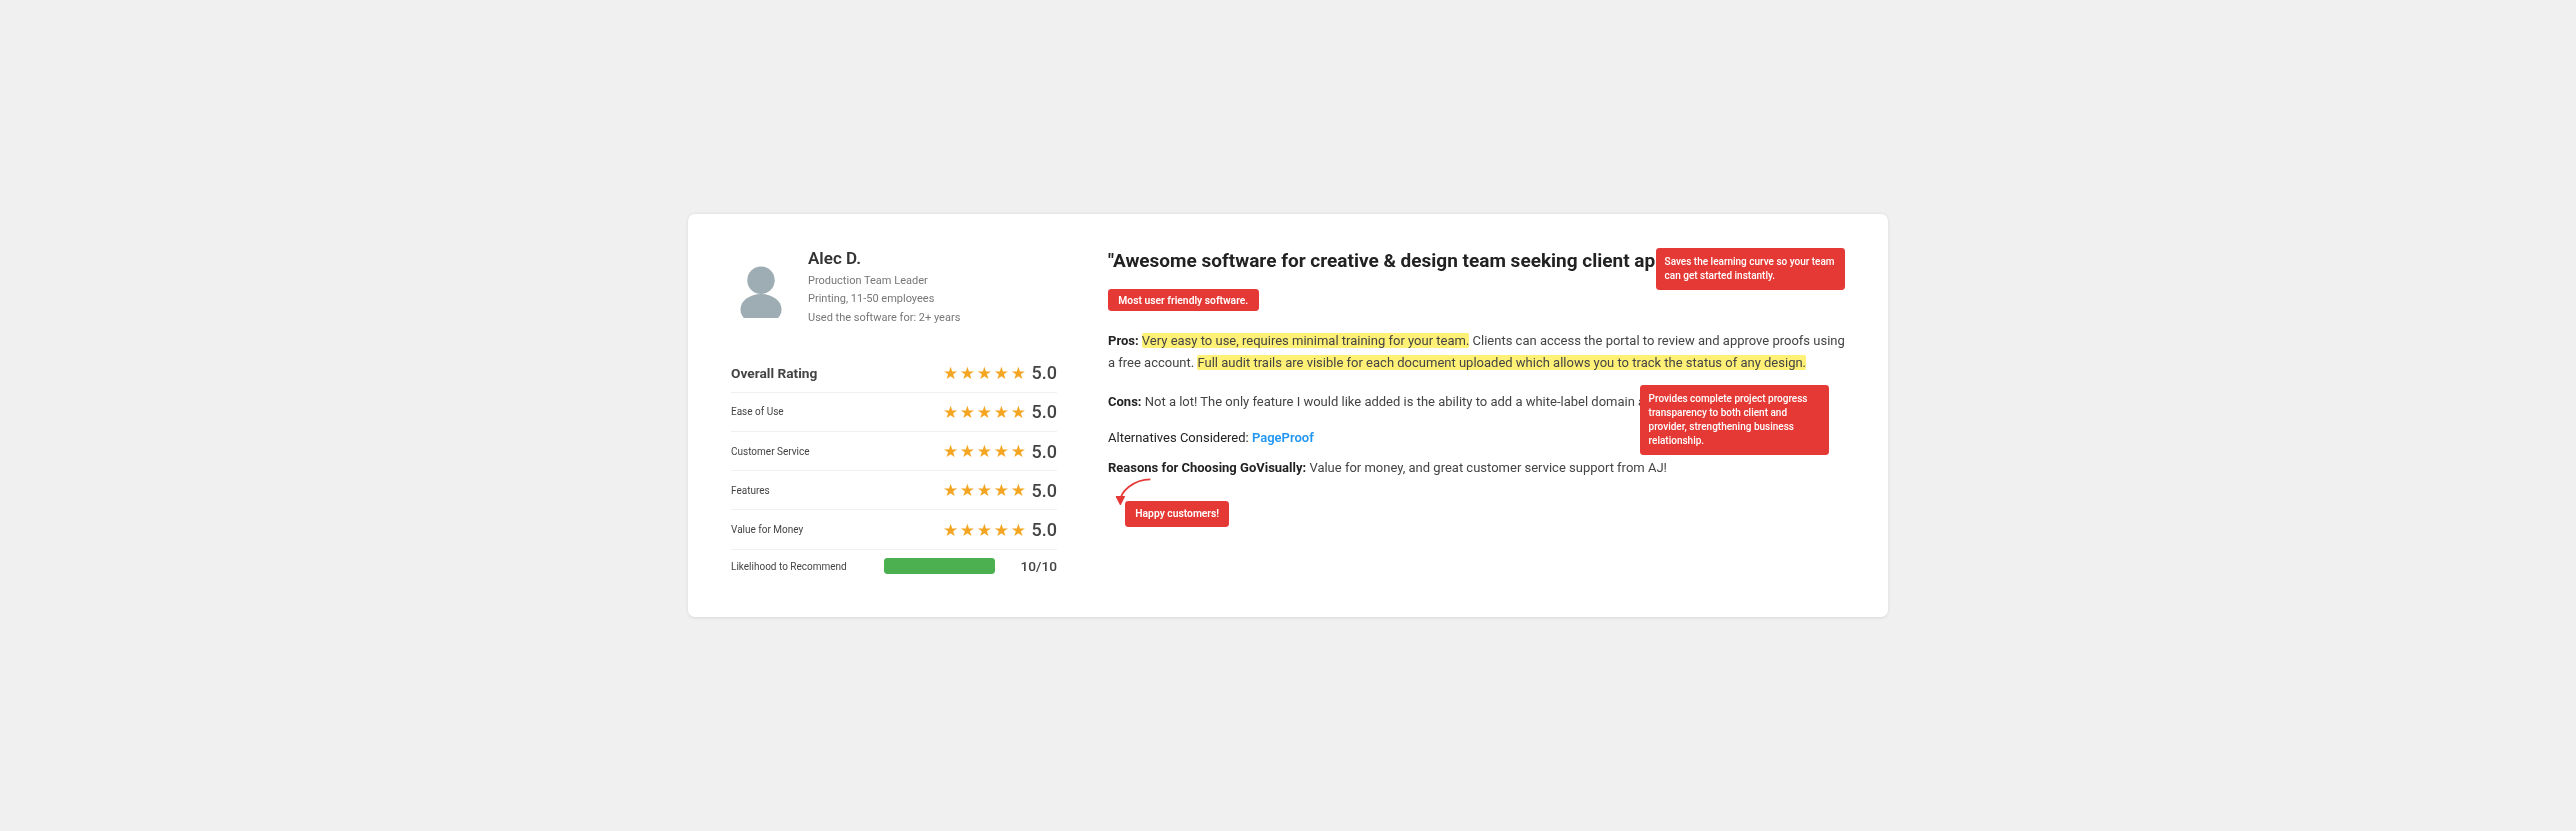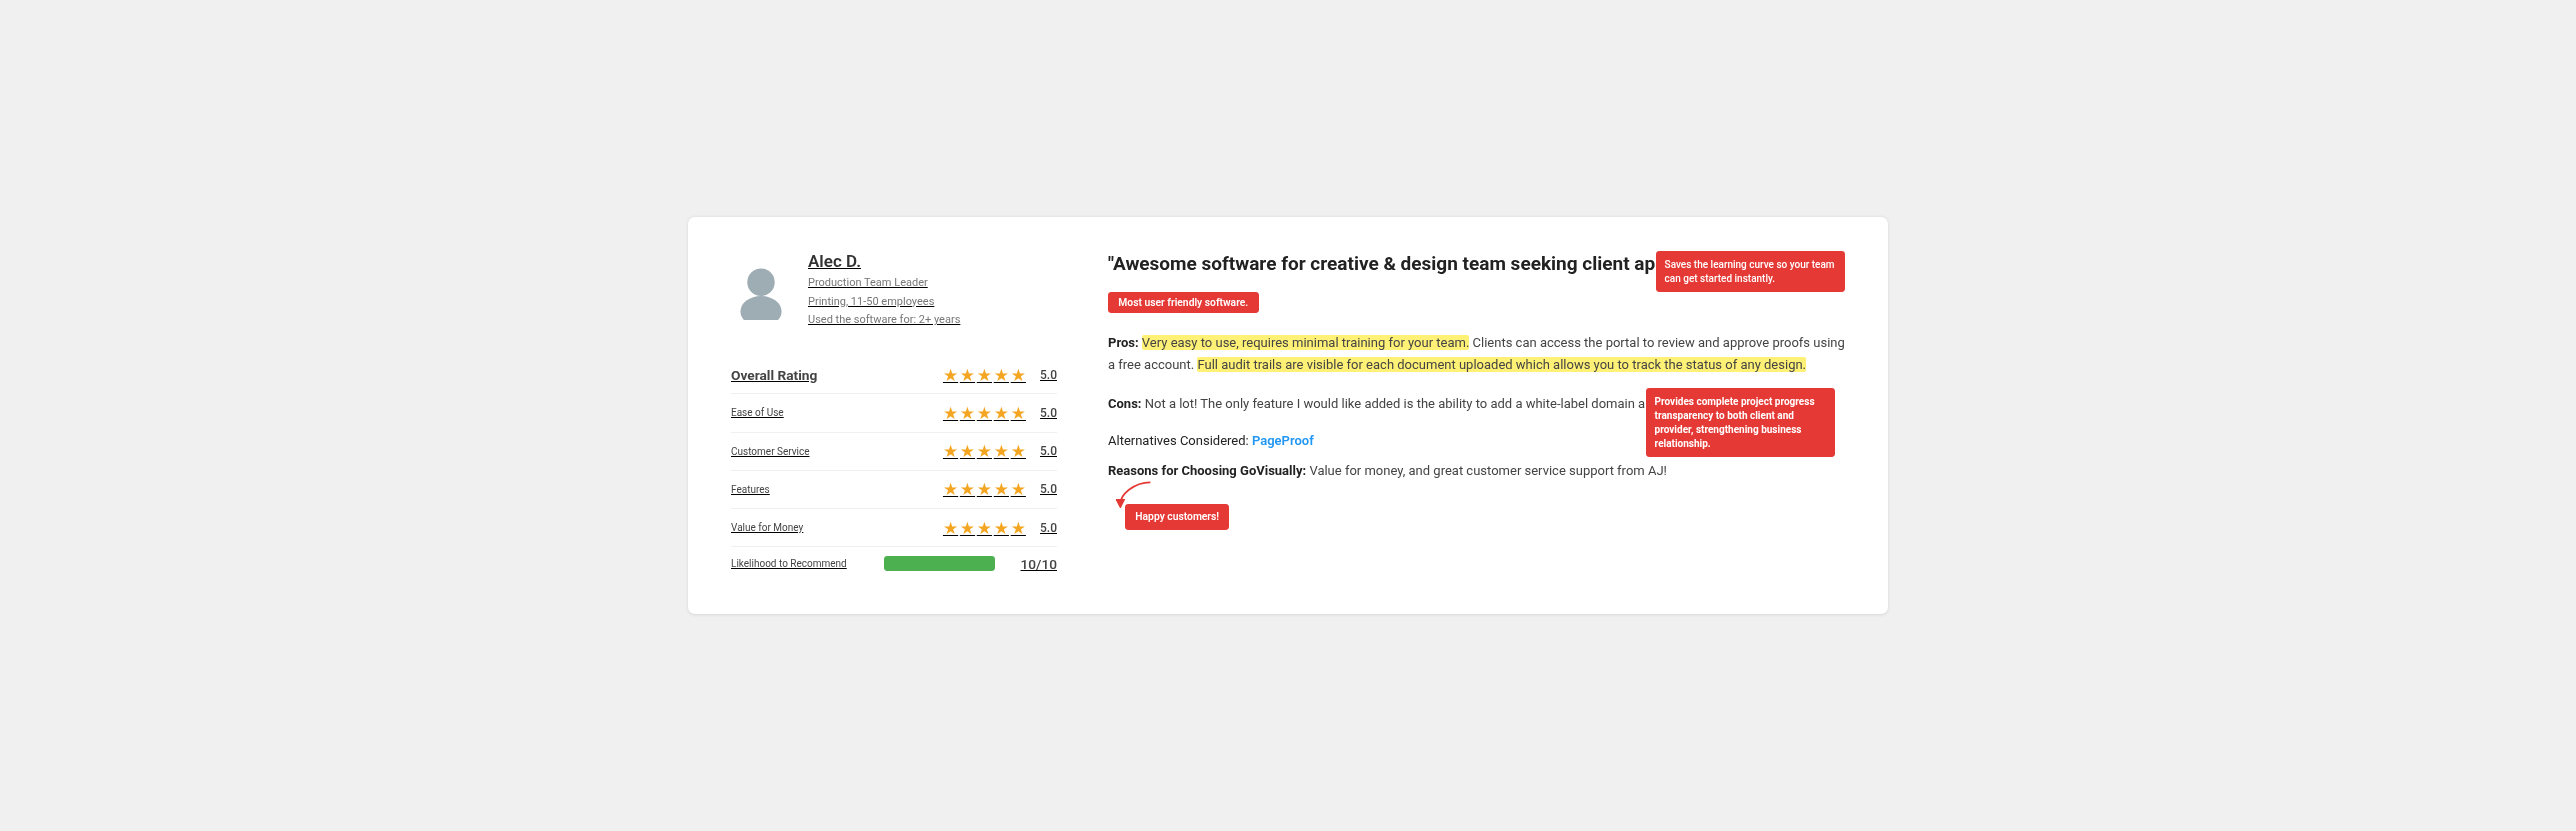--- a/index.html
+++ b/index.html
@@ -19,21 +19,20 @@
       max-width: 1200px;
       width: 100%;
       display: flex;
       gap: 51px;
       box-shadow: 0 0.9px 3.4px rgba(0,0,0,0.1);
     }
     
     .left-panel {
       width: 326px;
       flex-shrink: 0;
-      text-decoration: underline;
     }
     .reviewer-info {
       display: flex;
       align-items: center;
       gap: 17px;
       margin-bottom: 26px;
     }
     .avatar {
       width: 60px;
       height: 60px;
@@ -83,21 +82,21 @@
     }
     .stars {
       display: flex;
       gap: 1.7px;
     }
     .star {
       color: #f4a623;
       font-size: 17px;
     }
     .rating-value {
-      font-size: 12px;
+      font-size: 18px;
       color: #444;
       font-weight: 500;
       min-width: 26px;
       text-align: right;
     }
     .recommend-row {
       display: flex;
       align-items: center;
       justify-content: space-between;
       padding: 8.6px 0;
@@ -188,23 +187,22 @@
       position: absolute;
       border: 5.1px solid transparent;
     }
     .callout-top-right {
       top: 0;
       right: 0;
       max-width: 189px;
     }
     .callout-middle-right {
       top: 137px;
-      right: 10px;
+      right: 16px;
       max-width: 189px;
-      font-weight: bold;
     }
     
     .bubble-tag {
       display: inline-block;
       background: #e53935;
       color: #fff;
       font-size: 10.3px;
       font-weight: 600;
       padding: 4.3px 10.3px;
       border-radius: 3.4px;

